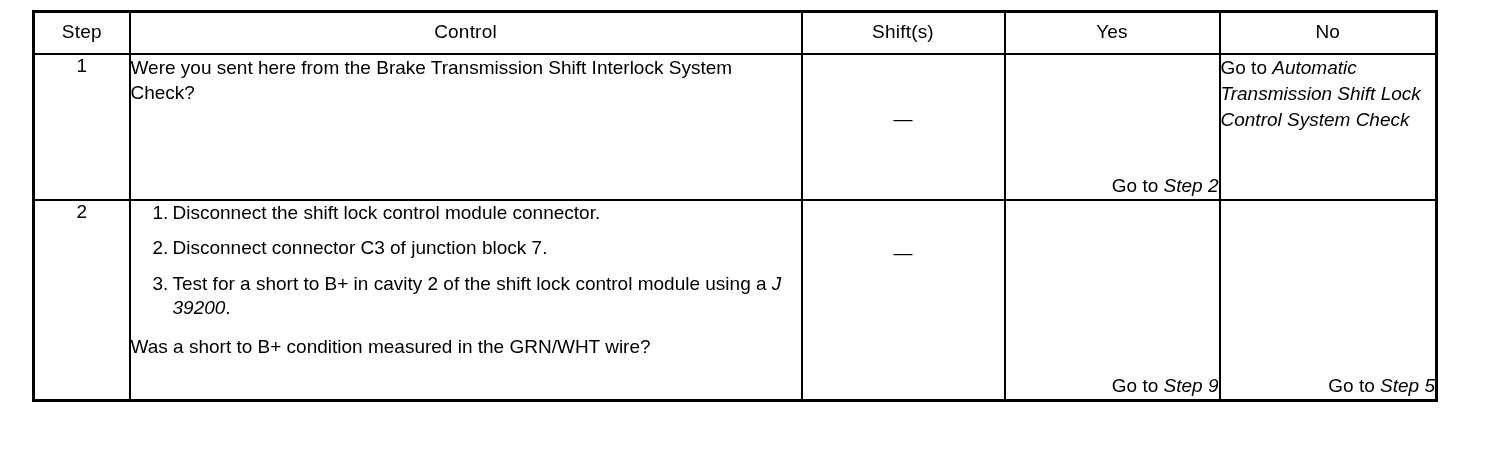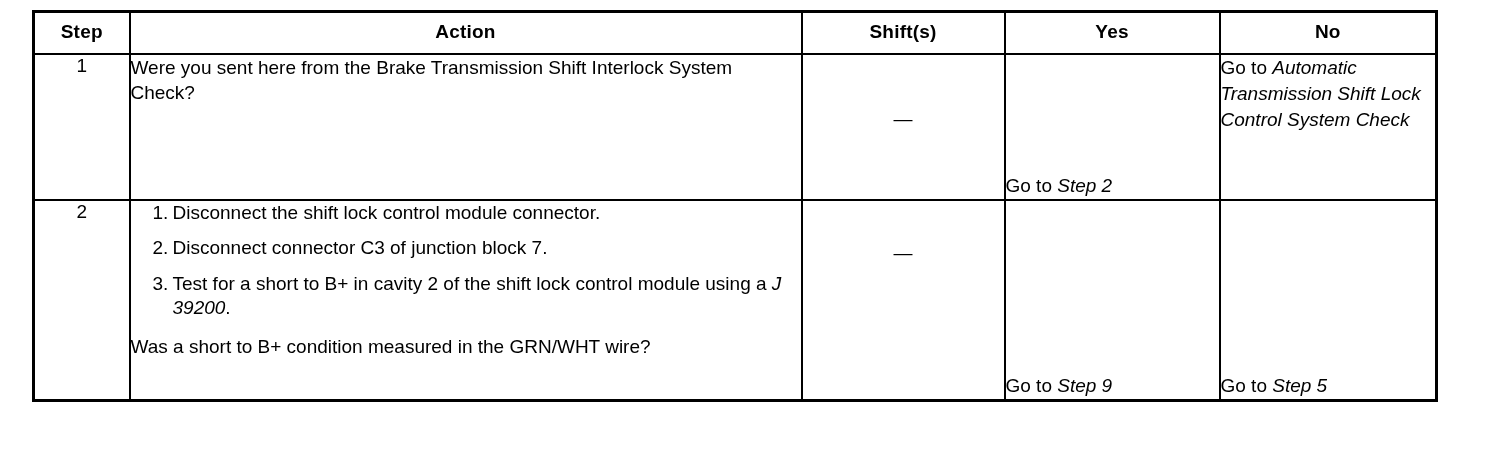--- a/index.html
+++ b/index.html
@@ -50,21 +50,21 @@
   col.c-value  { width: 203px; }
   col.c-yes    { width: 215px; }
   col.c-no     { width: 217px; }
 
   
   .hdr-row th {
     height: 34px;
     text-align: center;
     vertical-align: middle;
     font-size: 19px;
-    font-weight: bold;
+    font-weight: normal;
     letter-spacing: 0.2px;
     padding: 2px 4px 4px 4px;
   }
 
   
   .def-row td {
     height: 38px;
     vertical-align: middle;
     padding: 2px 8px 4px 14px;
     font-size: 19px;
@@ -96,21 +96,21 @@
     padding: 8px 6px 8px 6px;
     margin-left: 48px;
   }
 
   .row-1 td { height: 144px; }
   .row-2 td { height: 198px; }
 
   
   .vfill {
     display: flex;
-    flex-direction: column;
+    flex-direction: row;
     height: 100%;
     box-sizing: border-box;
   }
   .vfill .spacer { flex: 1 1 auto; }
 
   .dash-box {
     display: flex;
     align-items: center;
     justify-content: center;
     height: 100%;
@@ -170,21 +170,21 @@
       <col class="c-step">
       <col class="c-action">
       <col class="c-value">
       <col class="c-yes">
       <col class="c-no">
     </colgroup>
 
     <thead>
       <tr class="hdr-row">
         <th>Step</th>
-        <th>Action</th>
+        <th>Control</th>
         <th>Shift(s)</th>
         <th>Yes</th>
         <th>No</th>
       </tr>
     </thead>
 
     <tbody>
 
 
       <tr class="row-1">

